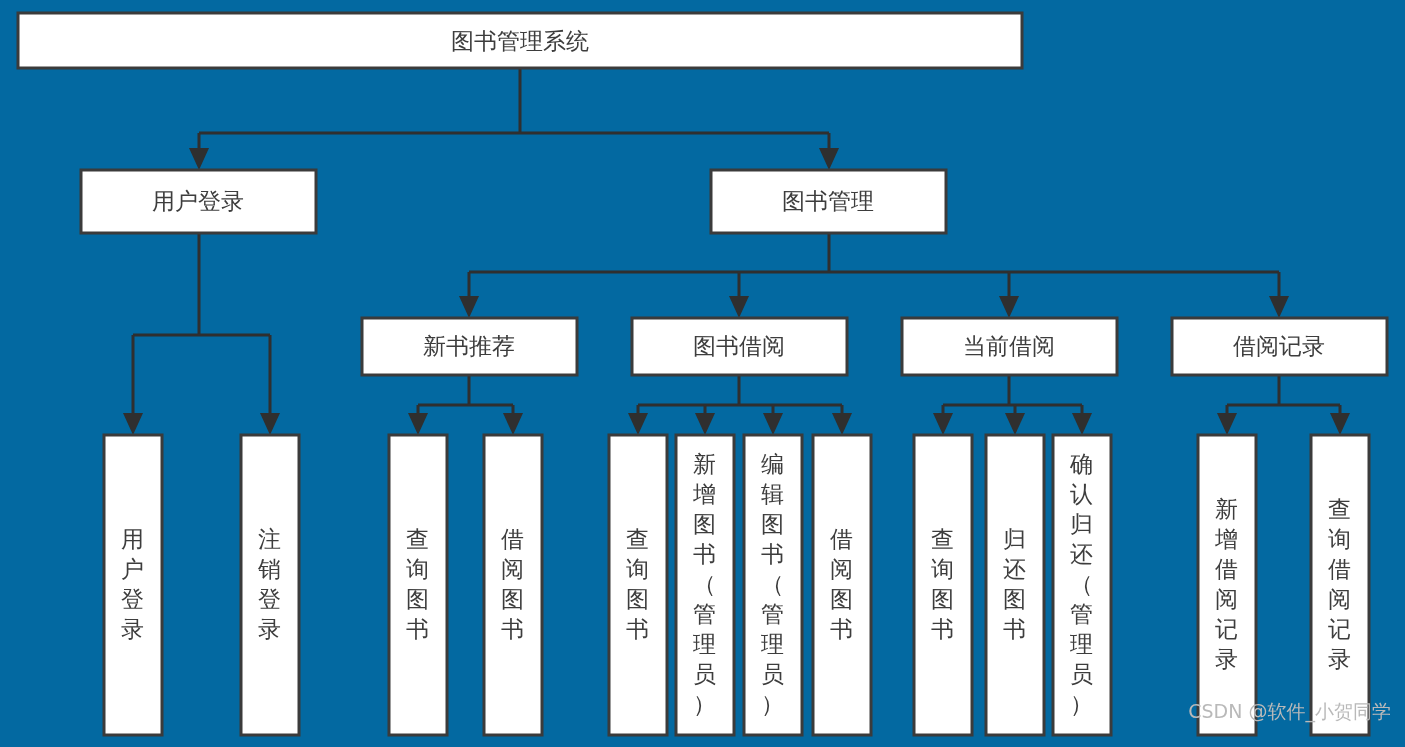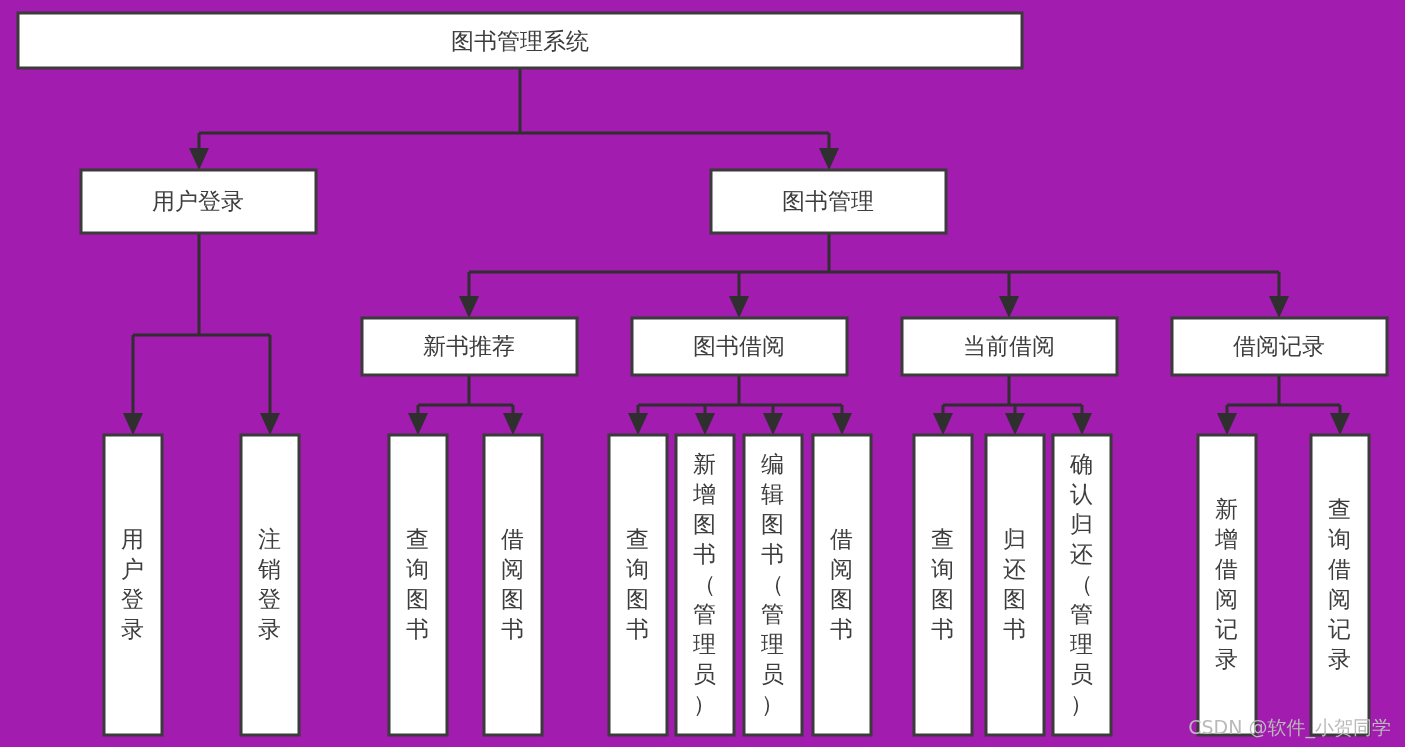--- a/index.html
+++ b/index.html
@@ -10,21 +10,21 @@
   body {
     width: 1405px;
     height: 747px;
     font-family: "DejaVu Sans", "Liberation Sans", sans-serif;
     overflow: hidden;
   }
   #diagram-root {
     position: relative;
     width: 1405px;
     height: 747px;
-    background: #a21caf;
+    background: #0369a1;
   }
   svg.diagram-canvas {
     position: absolute;
     left: 0;
     top: 0;
     width: 1405px;
     height: 747px;
     display: block;
   }
   .node-rect {
@@ -50,21 +50,21 @@
     stroke-width: 3;
     fill: none;
   }
   .arrow-head {
     fill: #2f2f2f;
     stroke: none;
   }
   .watermark {
     position: absolute;
     right: 14px;
-    bottom: 6px;
+    bottom: 22px;
     font-family: "DejaVu Sans", "Liberation Sans", sans-serif;
     font-size: 19px;
     color: #b9b9b9;
     white-space: nowrap;
     user-select: none;
   }
 </style>
 </head>
 <body>
 

